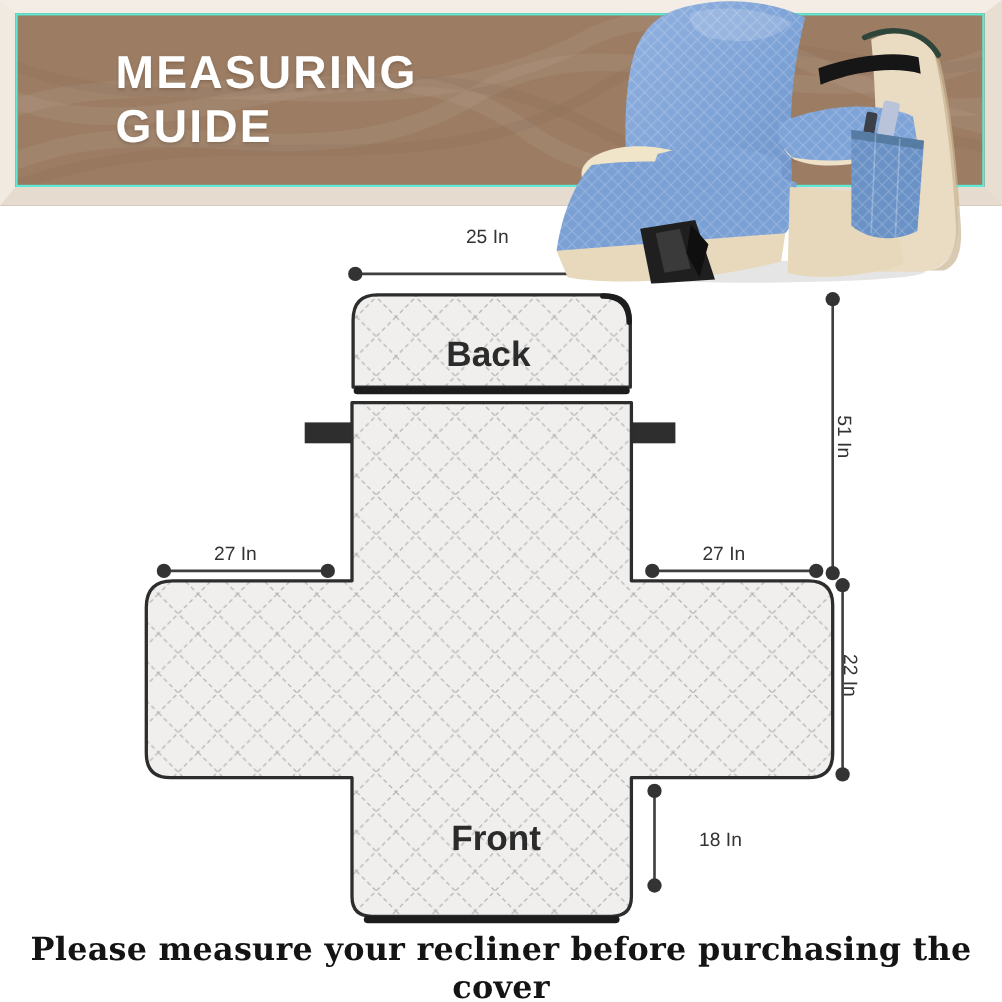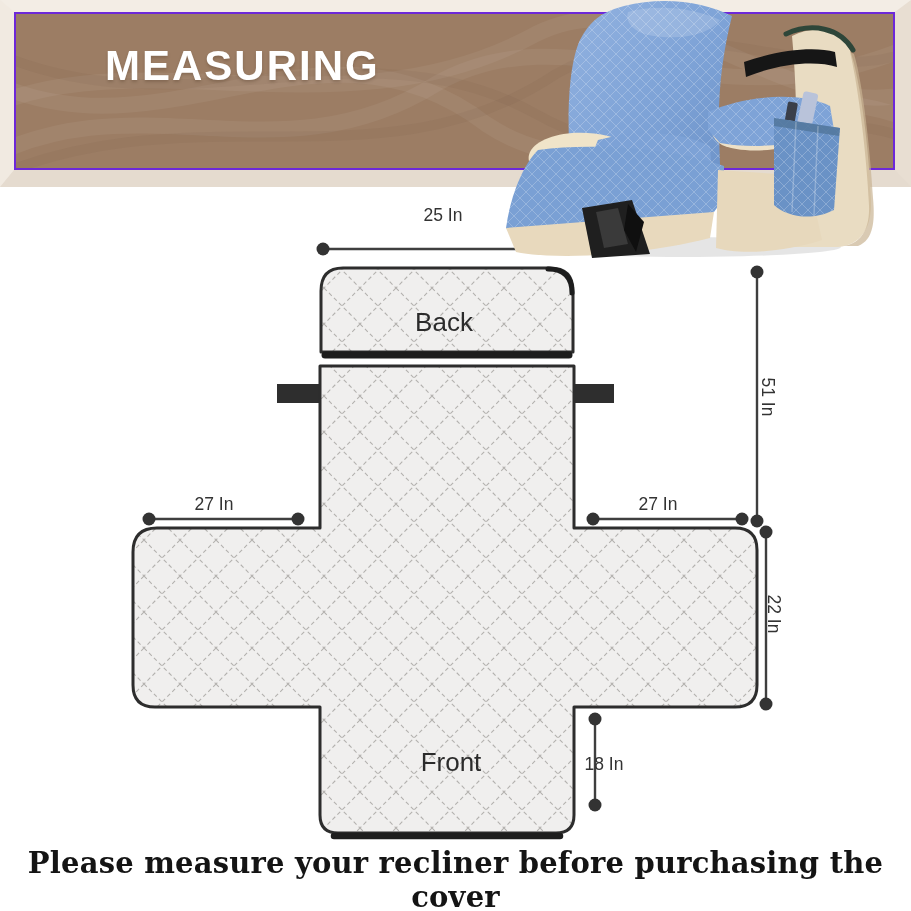--- a/index.html
+++ b/index.html
@@ -8,37 +8,37 @@
     font-family:"Liberation Sans", sans-serif;
   }
   
   .banner{
     position:absolute;left:0;top:0;width:911px;height:187px;box-sizing:border-box;
     border-top:12px solid #f3ede5;border-left:14px solid #f1eae1;
     border-right:16px solid #e8ded2;border-bottom:17px solid #e5dbcf;
     background:#9c7d64;z-index:1;
   }
   .banner-panel{
-    position:absolute;inset:0;background:#9c7d64;border:2px solid #6d28d9;box-sizing:border-box;
+    position:absolute;inset:0;background:#9c7d64;border:2px solid #5eead4;box-sizing:border-box;
     overflow:hidden;
   }
   .banner-texture{position:absolute;inset:0;}
   .banner-title{
     position:absolute;left:89px;top:27px;color:#ffffff;font-weight:bold;
     font-size:42px;line-height:49px;letter-spacing:2px;
     text-shadow:0 2px 3px rgba(60,40,25,0.25);
   }
   
   .dim-label{
     position:absolute;transform:translate(-50%,-50%);font-size:17.5px;color:#333333;
     white-space:nowrap;z-index:4;
   }
   .dim-label.rot{transform:translate(-50%,-50%) rotate(90deg);}
   .piece-label{
-    position:absolute;transform:translate(-50%,-50%);font-size:26px;font-weight:normal;
+    position:absolute;transform:translate(-50%,-50%);font-size:32px;font-weight:bold;
     color:#2b2b2b;white-space:nowrap;z-index:4;
   }
   .diagram-svg{position:absolute;left:0;top:0;z-index:2;}
   .chair-svg{position:absolute;left:478px;top:0;z-index:3;}
   
   .footer-note{
     position:absolute;left:0;top:846px;width:911px;text-align:center;
     font-family:"DejaVu Serif", serif;font-weight:bold;font-size:29px;color:#141414;
     letter-spacing:0.2px;z-index:4;
   }
@@ -56,20 +56,21 @@
           <path d="M-40 60 C 140 160, 300 -20, 470 110 C 620 210, 760 20, 920 120"></path>
           <path d="M-60 110 C 100 10, 320 130, 520 20 C 660 -50, 800 150, 940 60"></path>
         </g>
         <g fill="none" stroke="#5e4634" stroke-opacity="0.07" stroke-width="10">
           <path d="M-40 30 C 160 130, 340 0, 520 100 C 680 190, 800 60, 920 140"></path>
           <path d="M-40 170 C 180 70, 360 180, 540 60 C 700 -30, 820 110, 940 10"></path>
         </g>
       </svg>
       <div class="banner-title">
         <div>MEASURING</div>
+        <div>GUIDE</div>
       </div>
     </div>
   </div>
 
   <svg class="diagram-svg" width="911" height="911" viewBox="0 0 911 911">
     <defs>
       <pattern id="quilt" width="36" height="36" patternUnits="userSpaceOnUse">
         <rect width="36" height="36" fill="#f0efee"></rect>
         <path d="M0 0 L36 36 M36 0 L0 36" fill="none" stroke="#b3b1ae" stroke-width="1.1" stroke-dasharray="4 3"></path>
       </pattern>
@@ -184,20 +185,20 @@
     <path d="M296 118 L 362 128 L 356 210 C 332 222 308 216 296 205 Z" fill="url(#chairquilt)"></path>
     <path d="M296 118 L 362 128 L 361 136 L 296 126 Z" fill="#54799f" opacity="0.9"></path>
     <path d="M318 122 L 314 212 M340 126 L 336 215" stroke="#ffffff" stroke-opacity="0.25" stroke-width="1.5" fill="none"></path>
   </svg>
 
   <div class="dim-label" style="left:443px;top:215px;">25 In</div>
   <div class="dim-label rot" style="left:767px;top:397px;">51 In</div>
   <div class="dim-label" style="left:214px;top:504px;">27 In</div>
   <div class="dim-label" style="left:658px;top:504px;">27 In</div>
   <div class="dim-label rot" style="left:773px;top:614px;">22 In</div>
-  <div class="dim-label" style="left:604px;top:764px;">18 In</div>
+  <div class="dim-label" style="left:655px;top:764px;">18 In</div>
 
   <div class="piece-label" style="left:444px;top:322px;">Back</div>
   <div class="piece-label" style="left:451px;top:762px;">Front</div>
 
   <div class="footer-note">Please measure your recliner before purchasing the cover</div>
 
 </div>
 
 </body></html>

